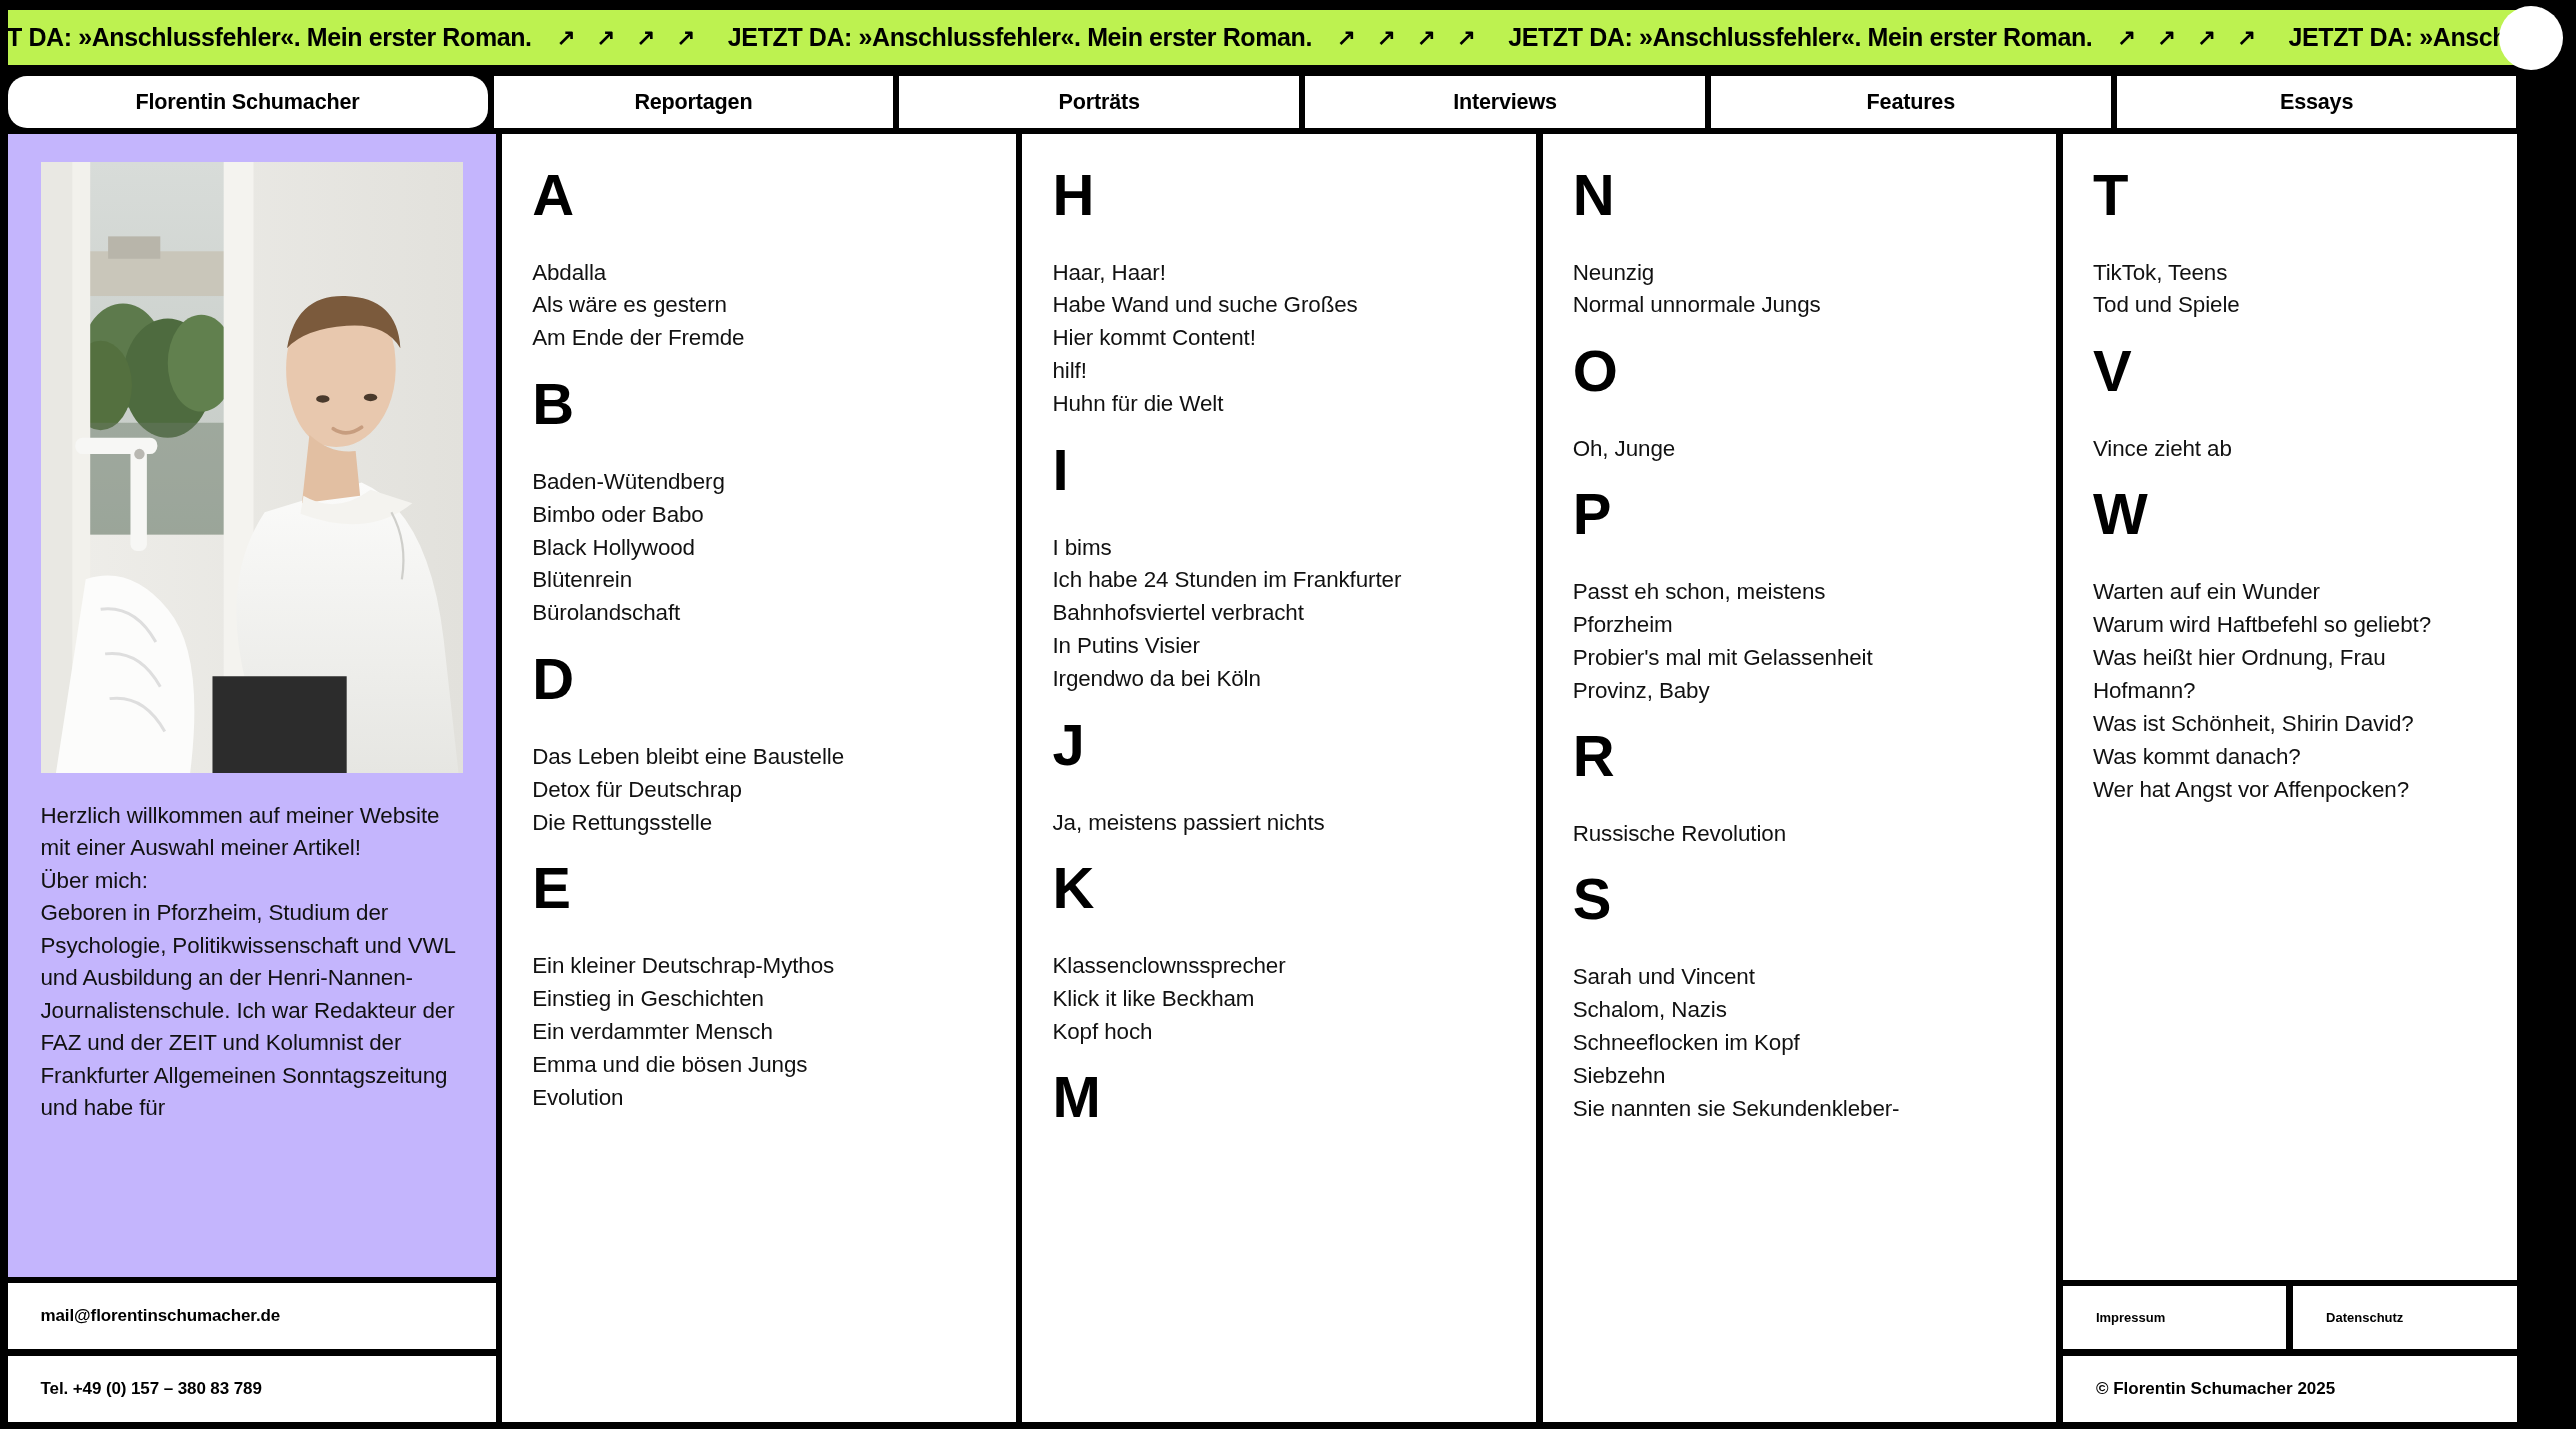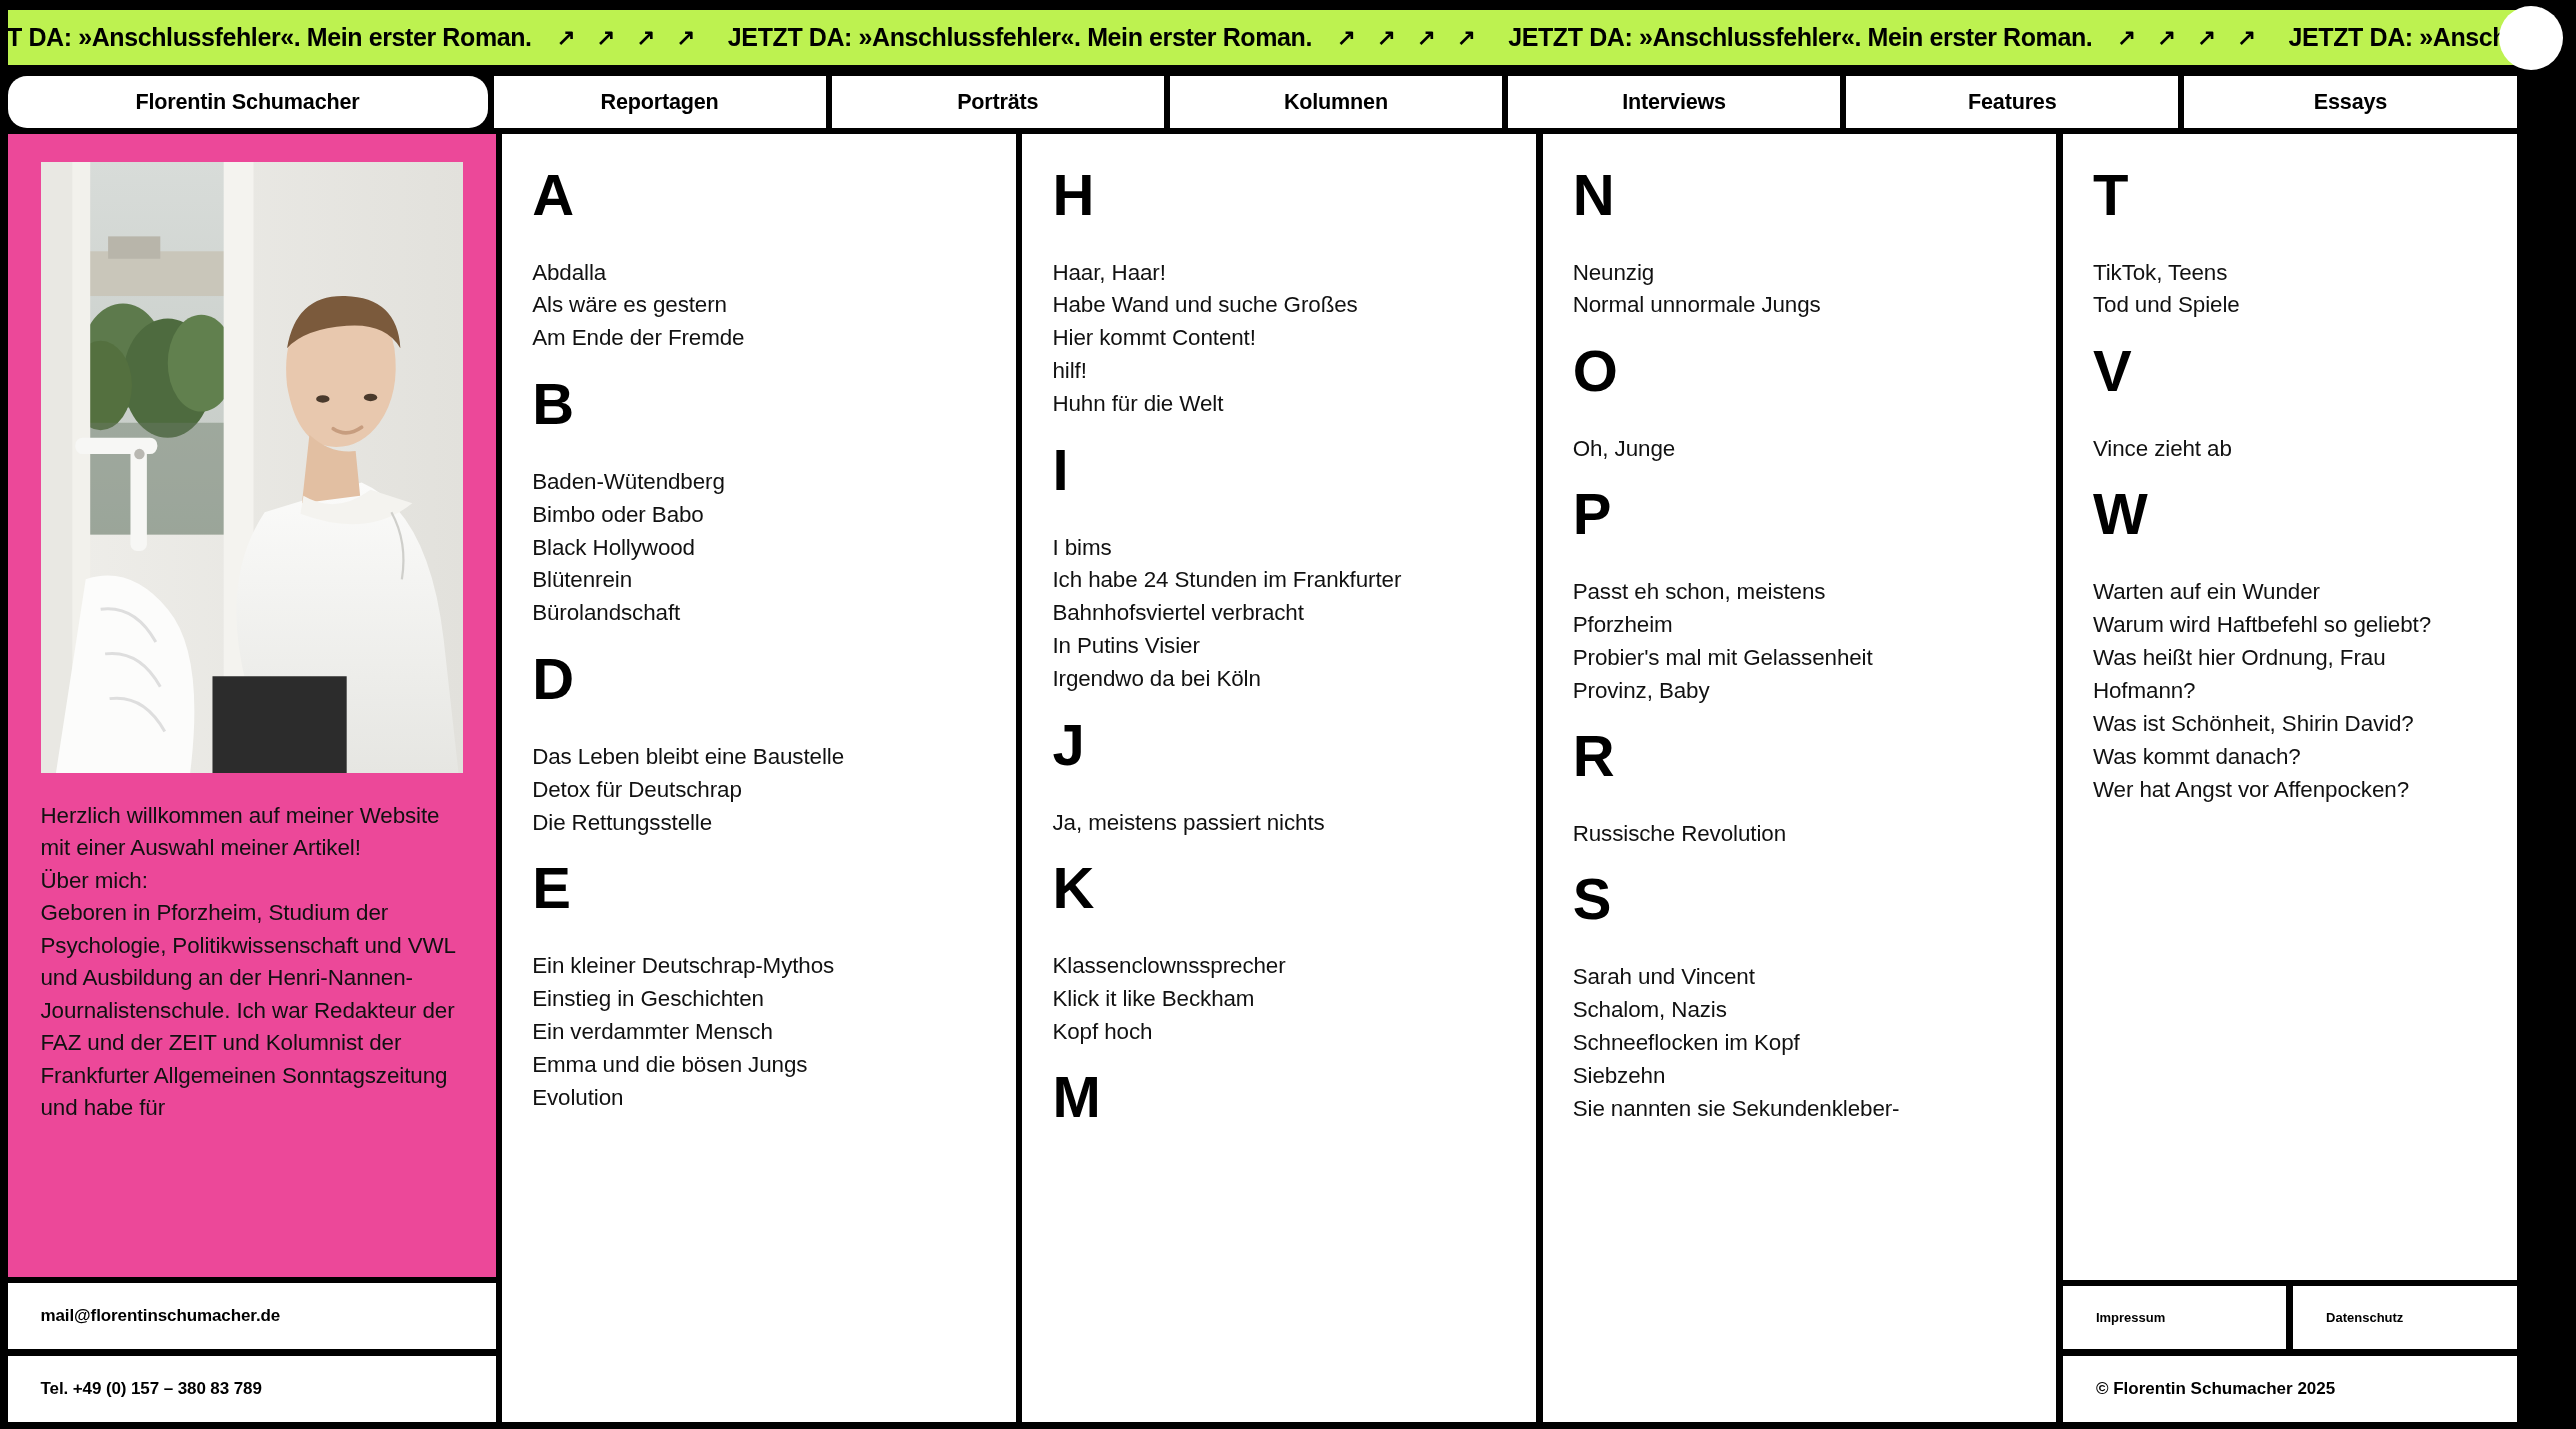--- a/index.html
+++ b/index.html
@@ -108,21 +108,21 @@
   
   .sidebar {
     flex: 0 0 480px;
     background: transparent;
     display: flex;
     flex-direction: column;
     gap: 6.7px;
     height: 100%;
   }
   .sidebar-main {
-    background: #ec4899;
+    background: #c4b5fd;
     flex: 1 1 auto;
     overflow: hidden;
     padding: 28px 33px 0 33px;
   }
   .portrait {
     width: 422px;
     height: 611px;
     overflow: hidden;
     position: relative;
     background: #cfd3d0;
@@ -235,21 +235,20 @@
         <span class="ticker-arrows">↗ ↗ ↗ ↗</span>
         <span class="ticker-item">JETZT DA: »Anschlussfehler«. Mein erster Roman.</span>
       </div>
   </div>
   <div class="logo-dot"></div>
 
   <div class="nav">
     <div class="nav-item brand">Florentin Schumacher</div>
     <div class="nav-item link">Reportagen</div>
     <div class="nav-item link">Porträts</div>
-    <div class="nav-item link">Kolumnen</div>
     <div class="nav-item link">Interviews</div>
     <div class="nav-item link">Features</div>
     <div class="nav-item link">Essays</div>
   </div>
 
   <div class="board">
 
     <div class="sidebar">
       <div class="sidebar-main">
         <div class="portrait">

